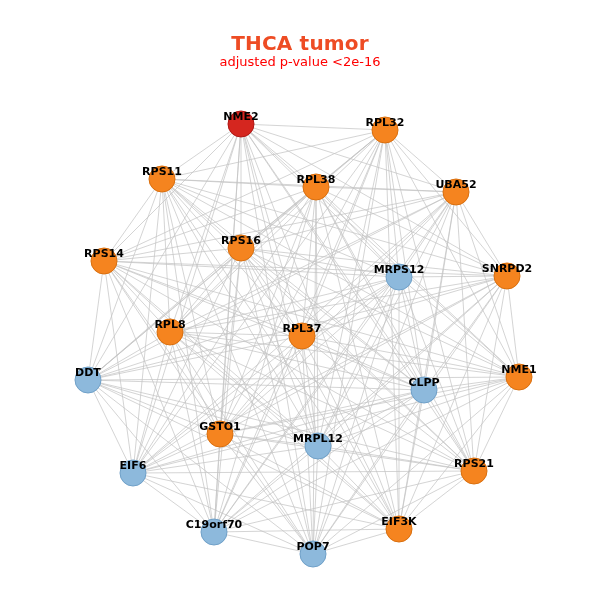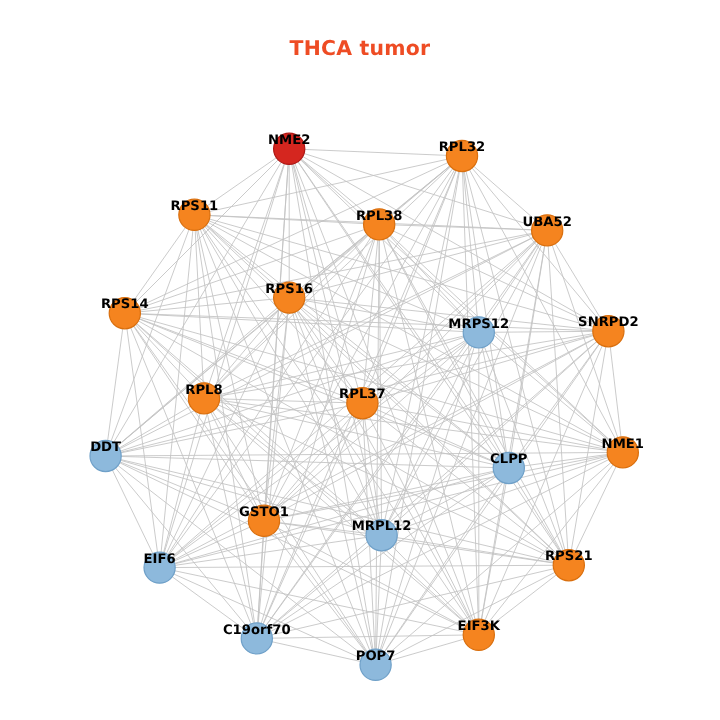--- a/index.html
+++ b/index.html
@@ -14,21 +14,21 @@
     height: 600px;
     background: #ffffff;
     overflow: hidden;
   }
   .figure-title {
     position: absolute;
     top: 31px;
     left: 0;
     width: 100%;
     text-align: center;
-    font-size: 17px;
+    font-size: 20px;
     font-weight: bold;
     letter-spacing: 0.2px;
   }
   .figure-subtitle {
     position: absolute;
     top: 54px;
     left: 0;
     width: 100%;
     text-align: center;
     font-size: 13px;
@@ -297,13 +297,14 @@
         <text x="220" y="430" text-anchor="middle" font-size="11" font-weight="bold" font-family="&quot;DejaVu Sans&quot;, &quot;Liberation Sans&quot;, sans-serif" fill="#000000">GSTO1</text>
         <text x="318" y="442" text-anchor="middle" font-size="11" font-weight="bold" font-family="&quot;DejaVu Sans&quot;, &quot;Liberation Sans&quot;, sans-serif" fill="#000000">MRPL12</text>
         <text x="133" y="469" text-anchor="middle" font-size="11" font-weight="bold" font-family="&quot;DejaVu Sans&quot;, &quot;Liberation Sans&quot;, sans-serif" fill="#000000">EIF6</text>
         <text x="474" y="467" text-anchor="middle" font-size="11" font-weight="bold" font-family="&quot;DejaVu Sans&quot;, &quot;Liberation Sans&quot;, sans-serif" fill="#000000">RPS21</text>
         <text x="214" y="528" text-anchor="middle" font-size="11" font-weight="bold" font-family="&quot;DejaVu Sans&quot;, &quot;Liberation Sans&quot;, sans-serif" fill="#000000">C19orf70</text>
         <text x="313" y="550" text-anchor="middle" font-size="11" font-weight="bold" font-family="&quot;DejaVu Sans&quot;, &quot;Liberation Sans&quot;, sans-serif" fill="#000000">POP7</text>
         <text x="399" y="525" text-anchor="middle" font-size="11" font-weight="bold" font-family="&quot;DejaVu Sans&quot;, &quot;Liberation Sans&quot;, sans-serif" fill="#000000">EIF3K</text>
       </g>
   </svg>
   <div class="figure-title" style="color: rgb(238, 76, 36);">THCA tumor</div>
+  <div class="figure-subtitle" style="color: rgb(255, 0, 0);">adjusted p-value &lt;2e-16</div>
 </div>
 
 </body></html>

